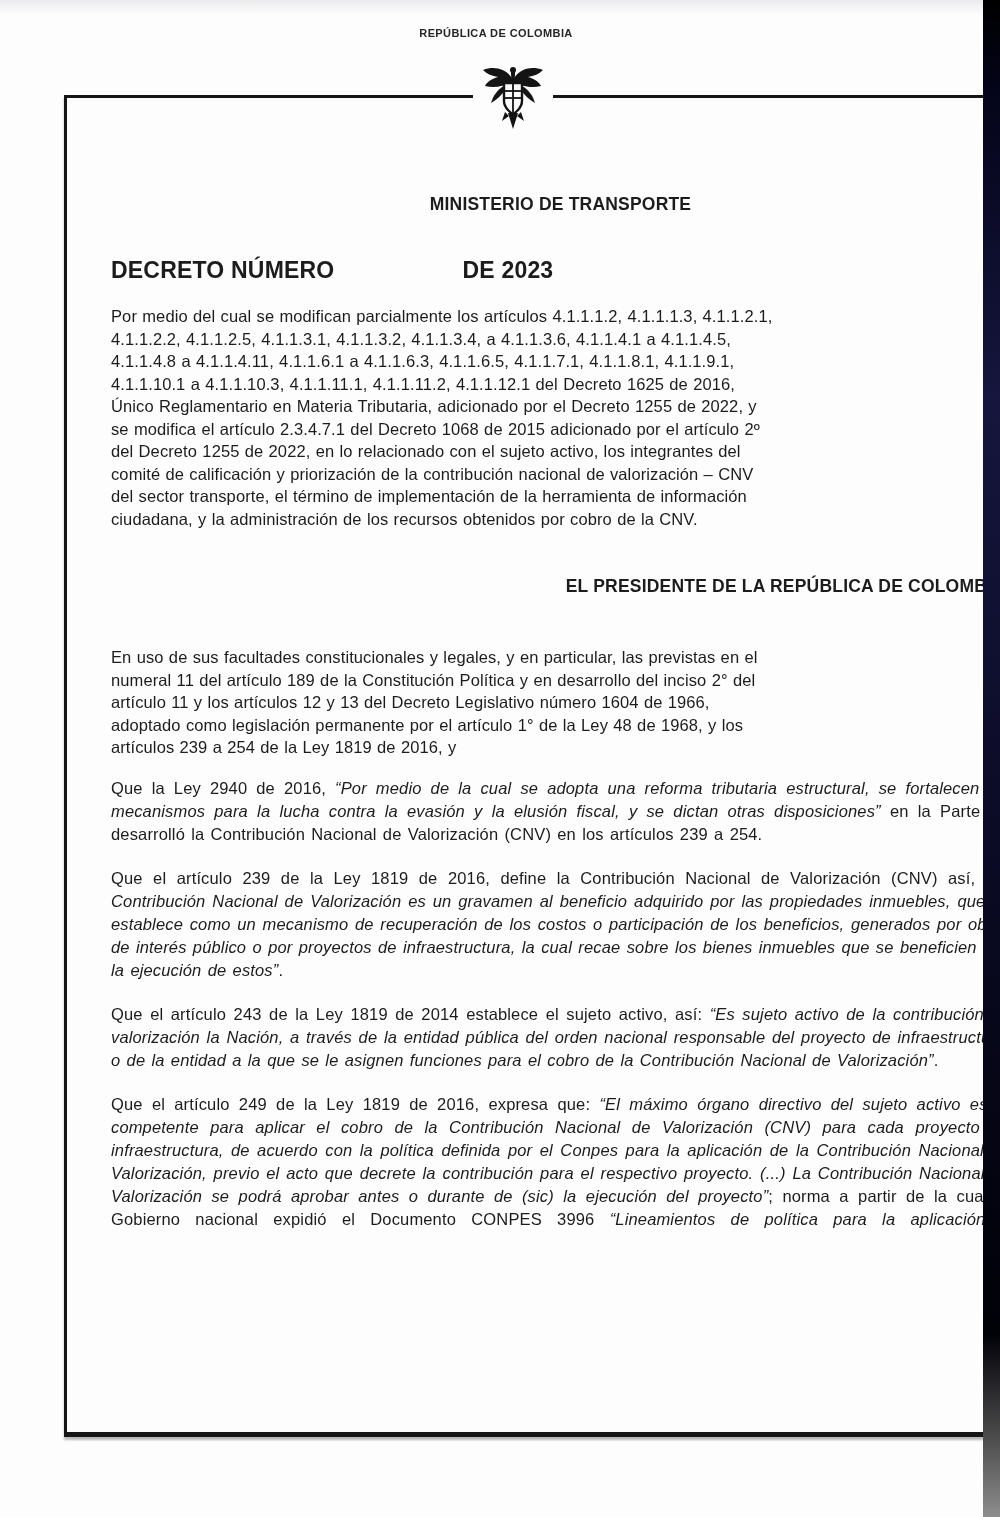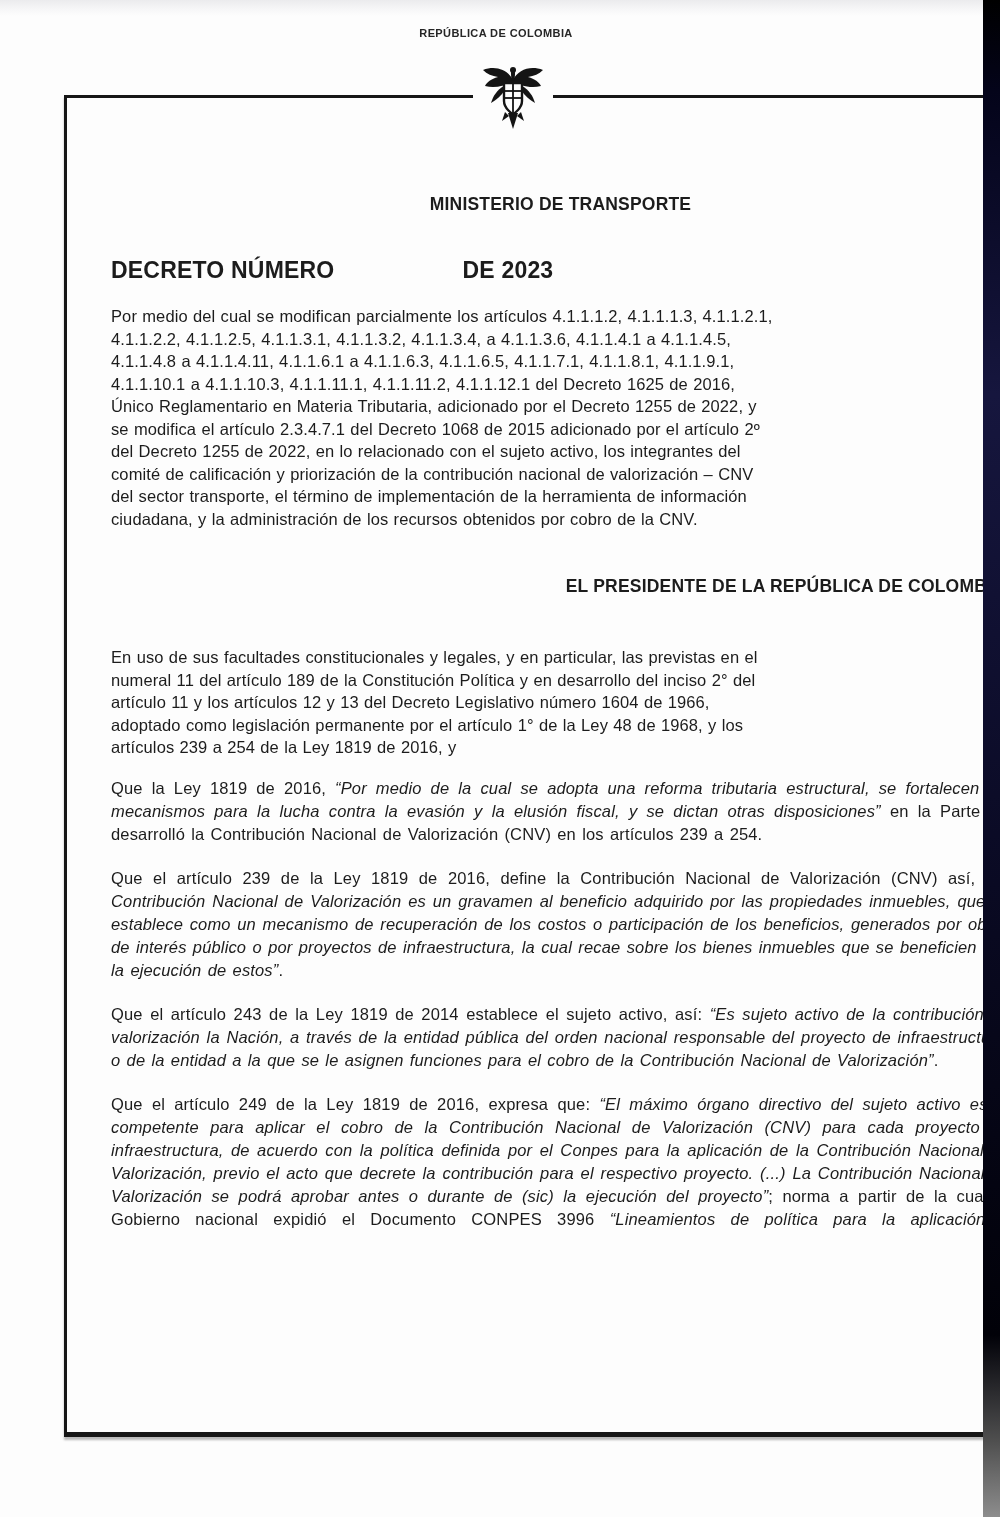--- a/index.html
+++ b/index.html
@@ -84,21 +84,21 @@
     <span>DECRETO NÚMERO</span><span class="decree-gap"></span><span>DE 2023</span>
   </div>
 
   <p class="centered">Por medio del cual se modifican parcialmente los artículos 4.1.1.1.2, 4.1.1.1.3, 4.1.1.2.1,<br>4.1.1.2.2, 4.1.1.2.5, 4.1.1.3.1, 4.1.1.3.2, 4.1.1.3.4, a 4.1.1.3.6, 4.1.1.4.1 a 4.1.1.4.5,<br>4.1.1.4.8 a 4.1.1.4.11, 4.1.1.6.1 a 4.1.1.6.3, 4.1.1.6.5, 4.1.1.7.1, 4.1.1.8.1, 4.1.1.9.1,<br>4.1.1.10.1 a 4.1.1.10.3, 4.1.1.11.1, 4.1.1.11.2, 4.1.1.12.1 del Decreto 1625 de 2016,<br>Único Reglamentario en Materia Tributaria, adicionado por el Decreto 1255 de 2022, y<br>se modifica el artículo 2.3.4.7.1 del Decreto 1068 de 2015 adicionado por el artículo 2º<br>del Decreto 1255 de 2022, en lo relacionado con el sujeto activo, los integrantes del<br>comité de calificación y priorización de la contribución nacional de valorización – CNV<br>del sector transporte, el término de implementación de la herramienta de información<br>ciudadana, y la administración de los recursos obtenidos por cobro de la CNV.</p>
 
   <h2 class="president">EL PRESIDENTE DE LA REPÚBLICA DE COLOMBIA,</h2>
 
   <p class="centered powers">En uso de sus facultades constitucionales y legales, y en particular, las previstas en el<br>numeral 11 del artículo 189 de la Constitución Política y en desarrollo del inciso 2° del<br>artículo 11 y los artículos 12 y 13 del Decreto Legislativo número 1604 de 1966,<br>adoptado como legislación permanente por el artículo 1° de la Ley 48 de 1968, y los<br>artículos 239 a 254 de la Ley 1819 de 2016, y</p>
 
 
-  <p class="just"><span>Que la Ley 1819 de 2016, </span><em>“Por medio de la cual se adopta una reforma tributaria estructural, se fortalecen los mecanismos para la lucha contra la evasión y la elusión fiscal, y se dictan otras disposiciones”</em><span> en la Parte XII desarrolló la Contribución Nacional de Valorización (CNV) en los artículos 239 a 254.</span></p>
+  <p class="just"><span>Que la Ley 2940 de 2016, </span><em>“Por medio de la cual se adopta una reforma tributaria estructural, se fortalecen los mecanismos para la lucha contra la evasión y la elusión fiscal, y se dictan otras disposiciones”</em><span> en la Parte XII desarrolló la Contribución Nacional de Valorización (CNV) en los artículos 239 a 254.</span></p>
 
   <p class="just"><span>Que el artículo 239 de la Ley 1819 de 2016, define la Contribución Nacional de Valorización (CNV) así, </span><em>“La Contribución Nacional de Valorización es un gravamen al beneficio adquirido por las propiedades inmuebles, que se establece como un mecanismo de recuperación de los costos o participación de los beneficios, generados por obras de interés público o por proyectos de infraestructura, la cual recae sobre los bienes inmuebles que se beneficien con la ejecución de estos”</em><span>.</span></p>
 
   <p class="just"><span>Que el artículo 243 de la Ley 1819 de 2014 establece el sujeto activo, así: </span><em>“Es sujeto activo de la contribución de valorización la Nación, a través de la entidad pública del orden nacional responsable del proyecto de infraestructura, o de la entidad a la que se le asignen funciones para el cobro de la Contribución Nacional de Valorización”</em><span>.</span></p>
 
   <p class="just stretch-last"><span>Que el artículo 249 de la Ley 1819 de 2016, expresa que: </span><em>“El máximo órgano directivo del sujeto activo es el competente para aplicar el cobro de la Contribución Nacional de Valorización (CNV) para cada proyecto de infraestructura, de acuerdo con la política definida por el Conpes para la aplicación de la Contribución Nacional de Valorización, previo el acto que decrete la contribución para el respectivo proyecto. (...) La Contribución Nacional de Valorización se podrá aprobar antes o durante de (sic) la ejecución del proyecto”</em><span>; norma a partir de la cual el Gobierno nacional expidió el Documento CONPES 3996 </span><em>“Lineamientos de política para la aplicación e</em></p>
 
 </div>
 
 <div class="emblem-gap"></div>

